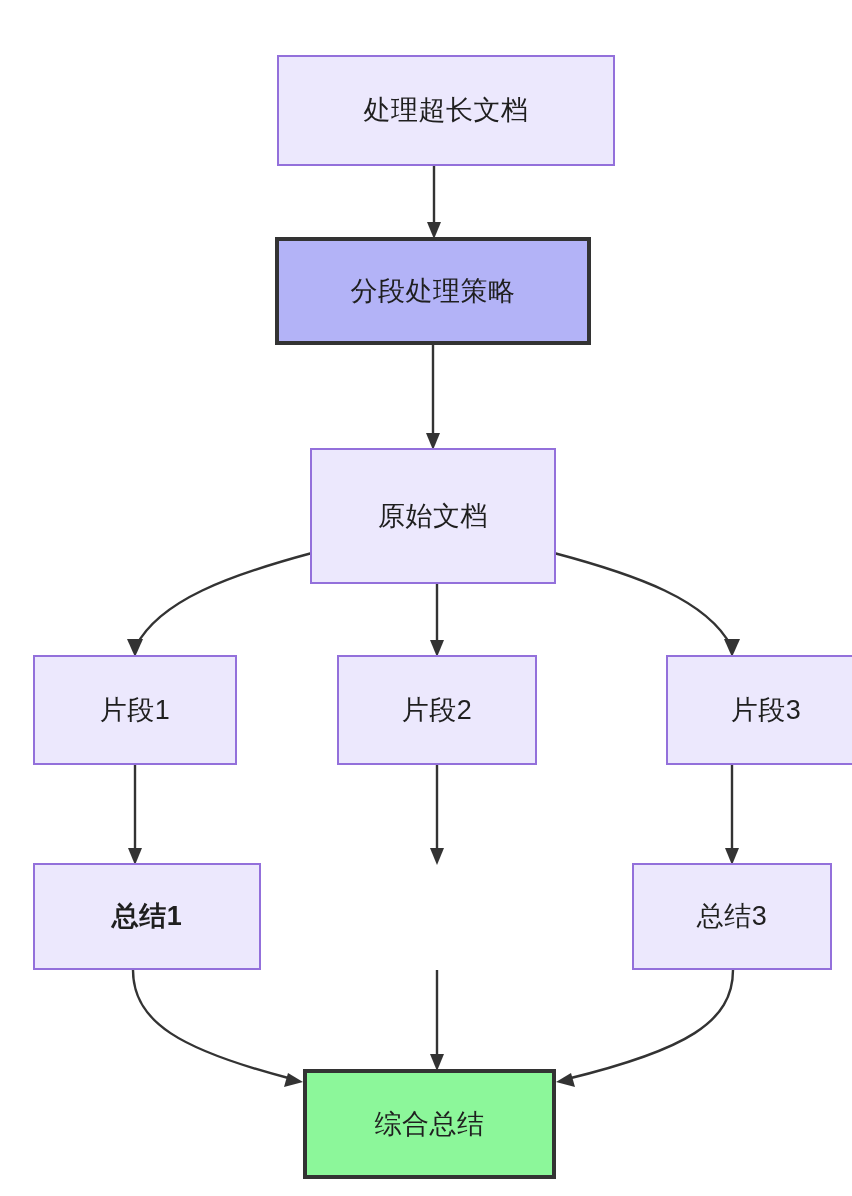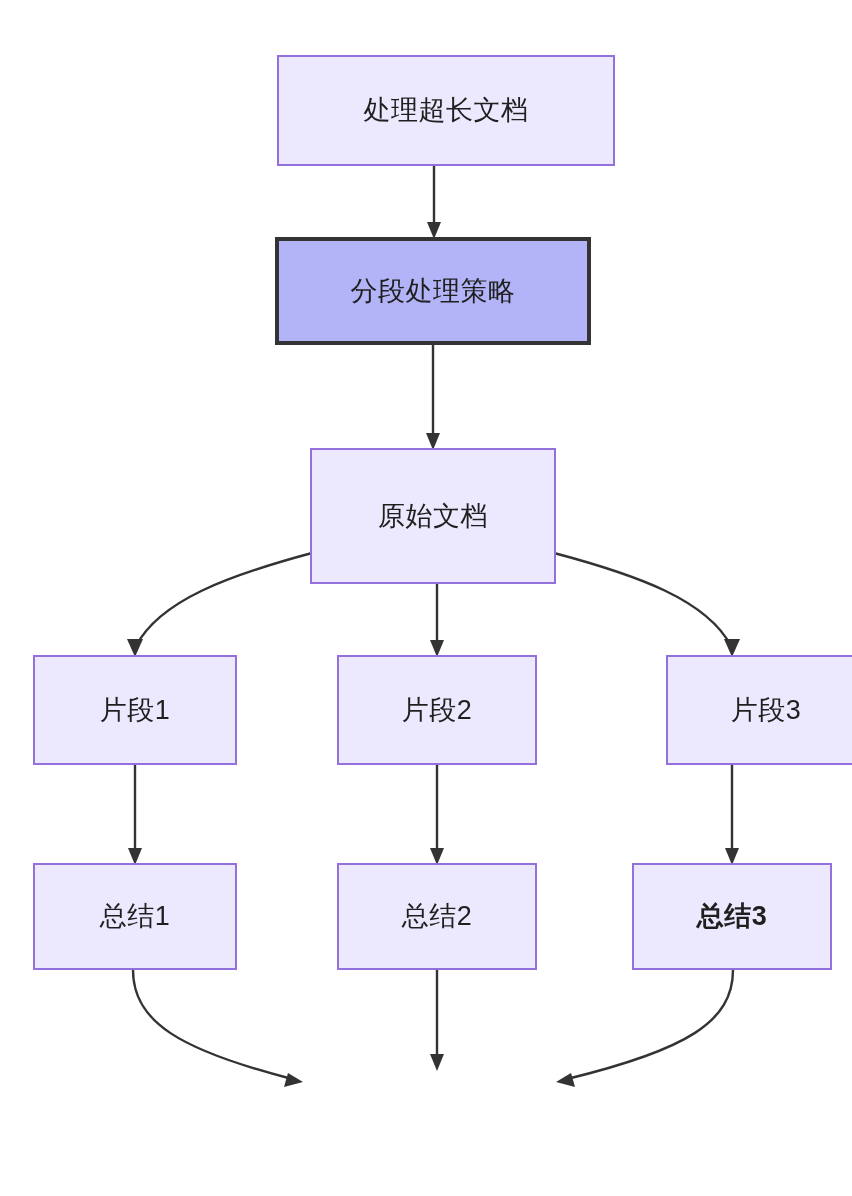--- a/index.html
+++ b/index.html
@@ -68,23 +68,23 @@
   #node-long-doc      { left: 277px; top: 30px;   width: 338px; height: 111px; margin-top: 25px; }
   
   #node-strategy      { left: 275px; top: 237px;  width: 316px; height: 108px; }
   
   #node-source-doc    { left: 310px; top: 448px;  width: 246px; height: 136px; }
   
   #node-fragment-1    { left: 33px;  top: 655px;  width: 204px; height: 110px; justify-content: center; }
   #node-fragment-2    { left: 337px; top: 655px;  width: 200px; height: 110px; text-align: right; }
   #node-fragment-3    { left: 632px; top: 655px;  width: 200px; height: 110px; margin-left: 34px; }
   
-  #node-summary-1     { left: 33px;  top: 863px;  width: 204px; height: 107px; }
+  #node-summary-1     { left: 33px;  top: 863px;  width: 228px; height: 107px; font-weight: bold; }
   #node-summary-2     { left: 337px; top: 863px;  width: 200px; height: 107px; }
-  #node-summary-3     { left: 632px; top: 863px;  width: 200px; height: 107px; font-weight: bold; }
+  #node-summary-3     { left: 632px; top: 863px;  width: 200px; height: 107px; }
   
   #node-final-summary { left: 303px; top: 1069px; width: 253px; height: 110px; }
 </style>
 </head>
 <body>
 
 <div id="diagram-root">
 
   <svg id="edge-layer" width="852" height="1196" viewBox="0 0 852 1196" xmlns="http://www.w3.org/2000/svg">
 
@@ -165,22 +165,22 @@
   </div>
 
   <div class="node" id="node-fragment-3">
     <span class="node-label">片段3</span>
   </div>
 
   <div class="node" id="node-summary-1">
     <span class="node-label">总结1</span>
   </div>
 
-  <div class="node" id="node-summary-2">
-    <span class="node-label">总结2</span>
-  </div>
 
   <div class="node" id="node-summary-3">
     <span class="node-label">总结3</span>
   </div>
 
+  <div class="node highlight-result" id="node-final-summary">
+    <span class="node-label">综合总结</span>
+  </div>
 
 </div>
 
 </body></html>

